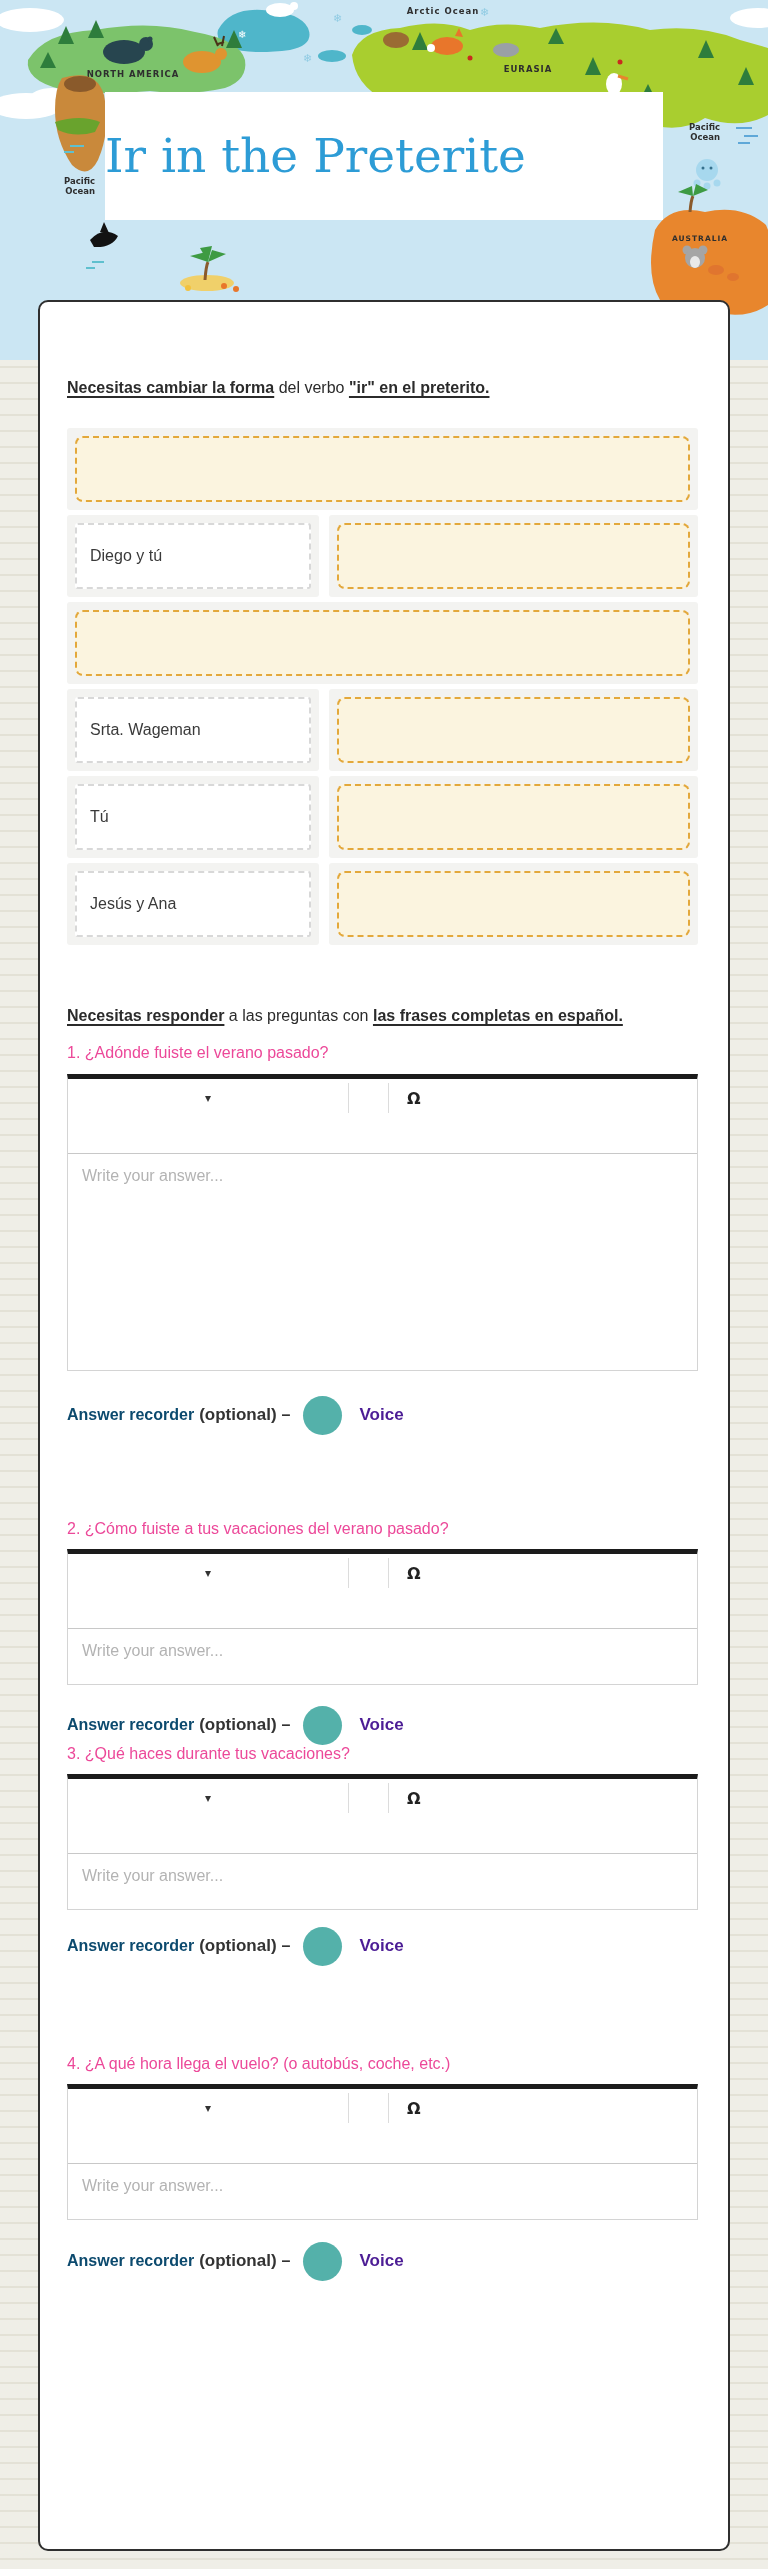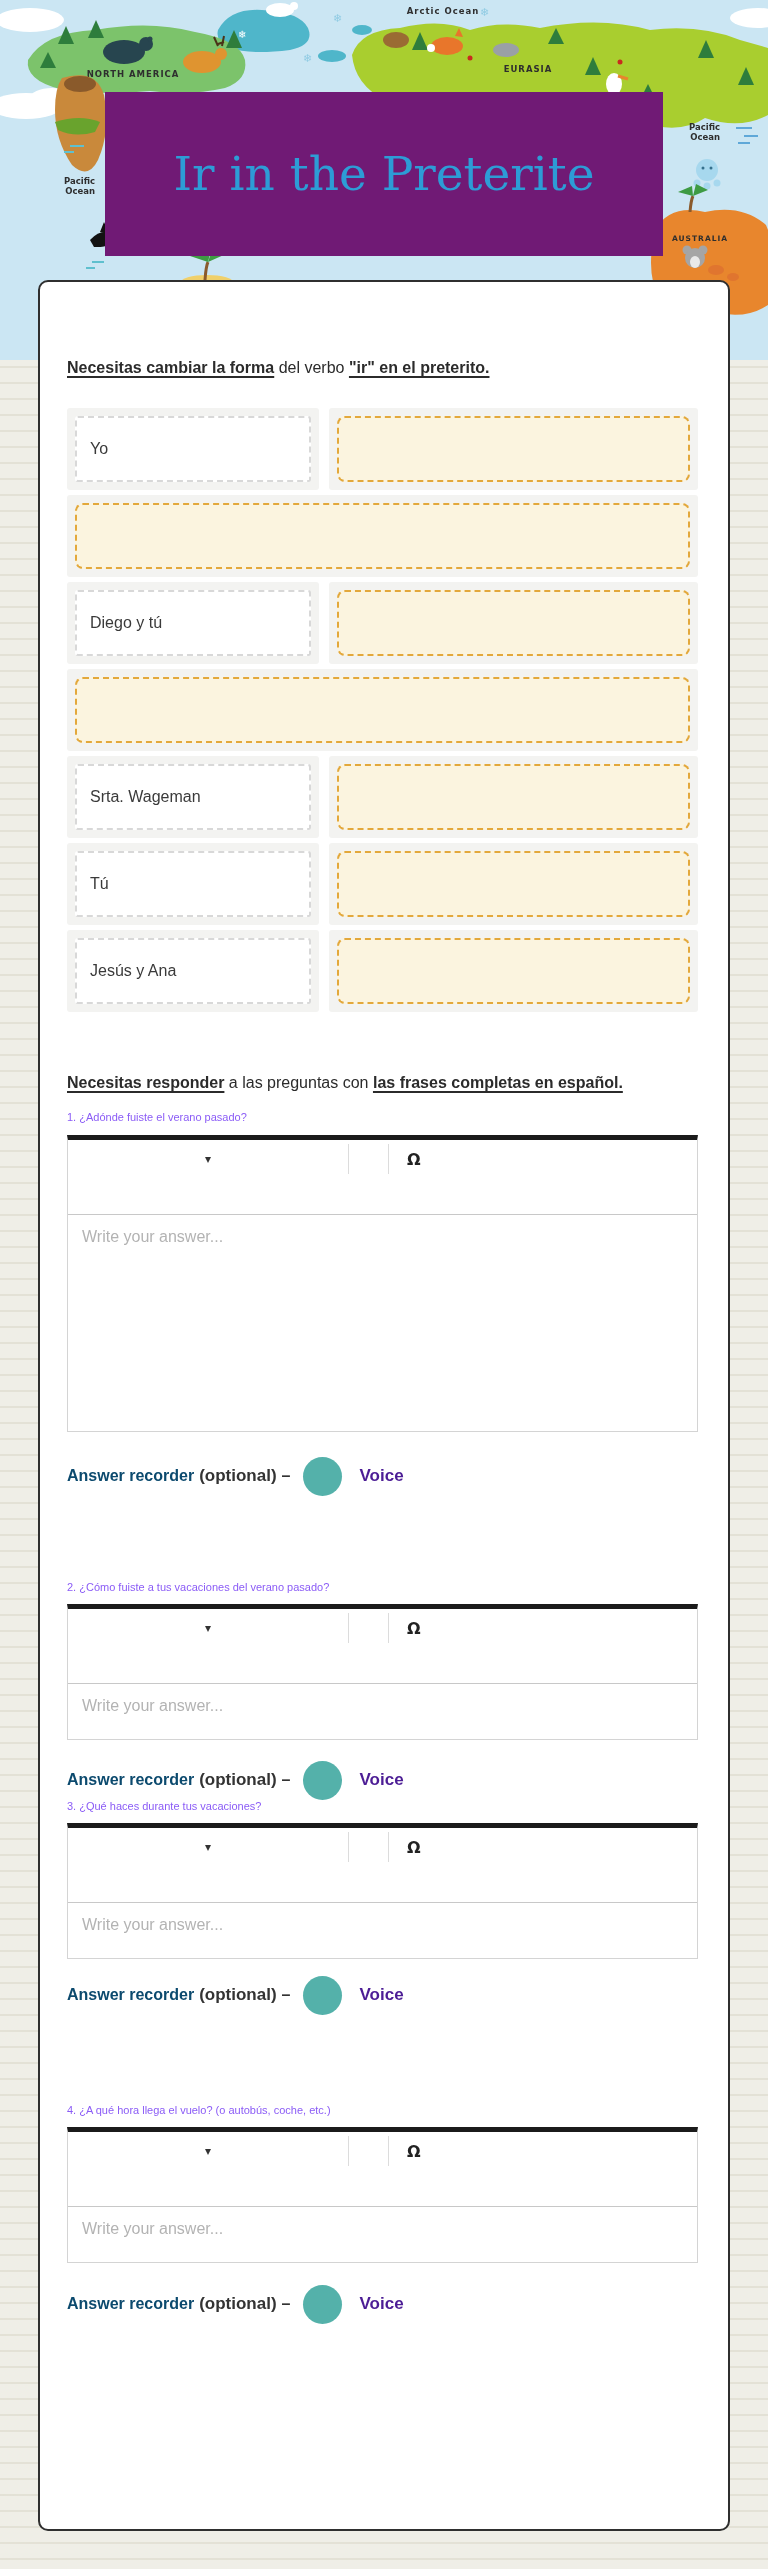--- a/index.html
+++ b/index.html
@@ -10,32 +10,32 @@
     background-color:#EFEEE7;
     background-image:repeating-linear-gradient(180deg,#EFEEE7 0px,#EFEEE7 14px,#E3E1D6 14px,#E3E1D6 16px);
   }
   
   .map-header { position:absolute; left:0; top:0; width:768px; height:360px; background:#CBE6F3; overflow:hidden; }
   .map-header svg { display:block; }
   .map-label { font-family:"DejaVu Sans", sans-serif; font-weight:bold; fill:#2E2E2E; }
 
   
   .banner {
-    position:absolute; left:105px; top:92px; width:558px; height:164px;
-    background:#701a75; z-index:3;
-    display:flex; flex-direction:column; align-items:center; justify-content:center;
+    position:absolute; left:105px; top:92px; width:558px; height:128px;
+    background:#ffffff; z-index:3;
+    display:flex; flex-direction:column; align-items:flex-start; justify-content:center;
   }
   .banner-line {
     font-family:"DejaVu Serif", serif; font-size:47px; line-height:1.42;
     color:#2D9CD6; text-align:center; white-space:nowrap;
   }
 
   
   .card {
-    position:absolute; left:38px; top:280px; width:692px; height:2251px;
+    position:absolute; left:38px; top:300px; width:692px; height:2251px;
     background:#FFFFFF; border:2px solid #2F2F2F; border-radius:10px;
     padding:0 30px 0 27px; z-index:2; overflow:hidden;
   }
   .instr { font-size:16px; line-height:27px; color:#2B2B2B; }
   .instr .em { font-weight:bold; text-decoration:underline; text-decoration-thickness:2px; text-underline-offset:3px; }
   .instr1 { margin-top:72px; }
   .instr2 { margin-top:57px; max-width:605px; }
 
   
   .match-table { margin-top:27px; }
@@ -43,21 +43,21 @@
   .match-col { background:#F3F3F1; border-radius:3px; padding:8px; }
   .match-col.left { width:252px; }
   .match-col.right { flex:1; }
   .prompt-box {
     width:100%; height:100%; background:#FFFFFF; border:2px dashed #D8D8D8; border-radius:3px;
     display:flex; align-items:center; padding-left:13px; font-size:16px; color:#3A3A3A;
   }
   .answer-box { width:100%; height:100%; background:#FBF4DF; border:2px dashed #E3A83B; border-radius:8px; cursor:text; }
 
   
-  .q-label { font-size:11px; color:#8b5cf6; }
+  .q-label { font-size:16px; color:#ec4899; }
   .editor { border:1px solid #D4D4D4; border-top:5px solid #1B1B1B; background:#fff; }
   .editor-toolbar { position:relative; height:75px; border-bottom:1px solid #C8C8C8; }
   .tb-dropdown {
     position:absolute; left:0; top:2px; width:280px; height:34px;
     display:flex; align-items:center; justify-content:center; cursor:pointer;
   }
   .tb-caret { font-size:12px; color:#333; }
   .tb-sep { position:absolute; top:4px; width:1px; height:30px; background:#DCDCDC; }
   .tb-sep.s1 { left:280px; }
   .tb-sep.s2 { left:320px; }
@@ -241,28 +241,20 @@
   <div class="banner-line">Ir in the Preterite</div>
 </div>
 
 <div class="card">
 
   <div class="instr instr1">
     <span class="em">Necesitas cambiar la forma</span><span> del verbo </span><span class="em">"ir" en el preterito.</span>
   </div>
 
   <div class="match-table">
-    <div class="match-row">
-      <div class="match-col left">
-          <div class="prompt-box">Yo</div>
-        </div>
-      <div class="match-col right">
-          <div class="answer-box"></div>
-        </div>
-    </div>
     <div class="match-row">
       <div class="match-col right">
           <div class="answer-box"></div>
         </div>
     </div>
     <div class="match-row">
       <div class="match-col left">
           <div class="prompt-box">Diego y tú</div>
         </div>
       <div class="match-col right">

